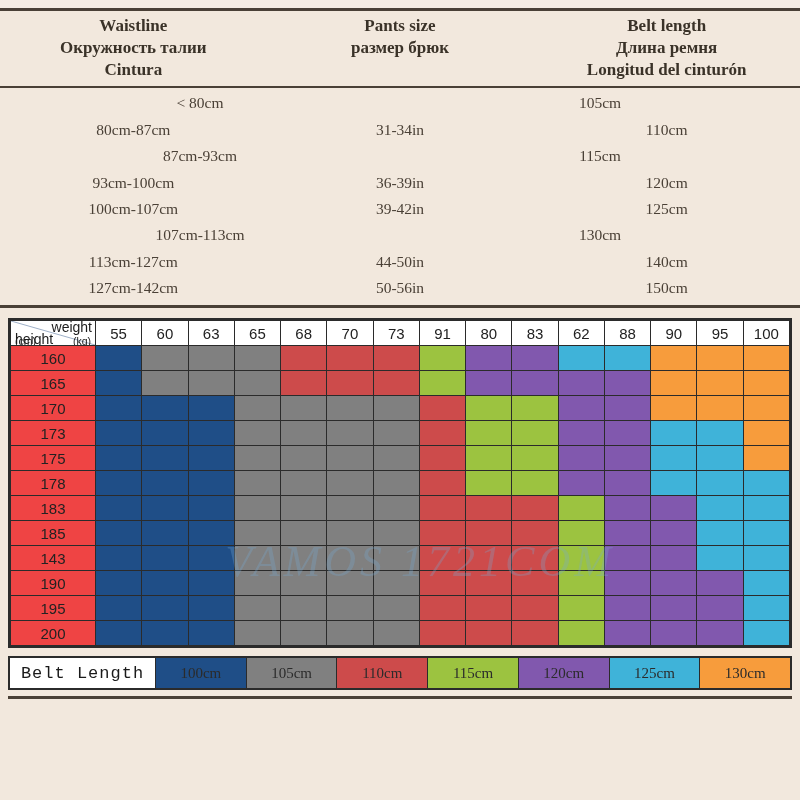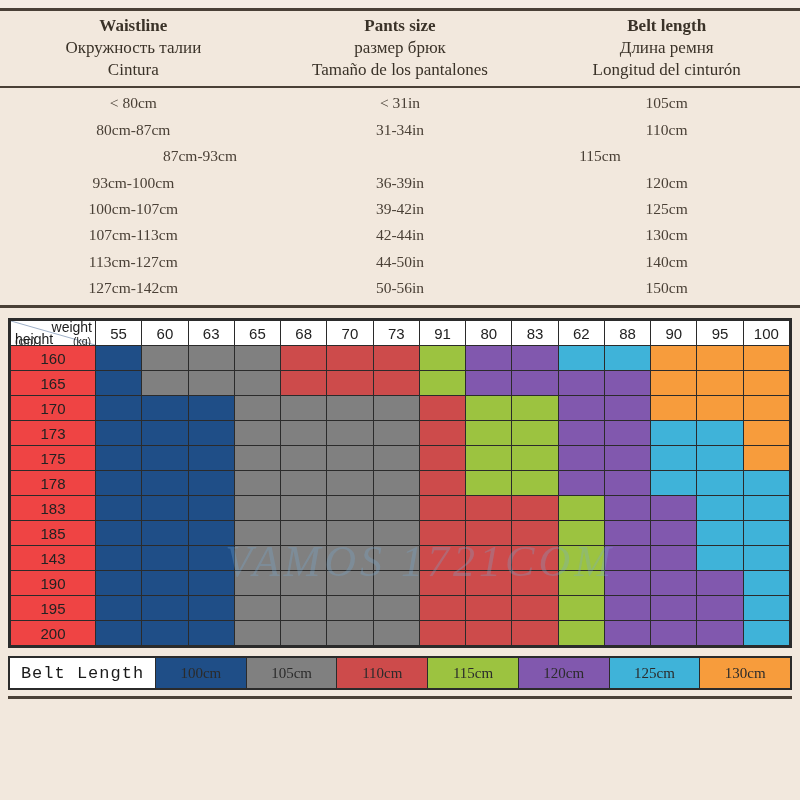--- a/index.html
+++ b/index.html
@@ -32,21 +32,21 @@
   }
   .size-head .col{
     flex:1 1 0;
     text-align:center;
     font-family:"Liberation Serif", serif;
     color:#3a3228;
     font-size:17px;
     line-height:1.28;
     font-weight:700;
   }
-  .size-head .col .l2,.size-head .col .l3{font-weight:400;text-align:center;}
+  .size-head .col .l2,.size-head .col .l3{font-weight:700;text-align:center;}
 
   .size-body{padding:2px 0 4px 0;}
   .size-row{
     display:flex;
     padding:4.2px 0;
   }
   .size-row .cell{
     flex:1 1 0;
     text-align:center;
     font-family:"Liberation Serif", serif;
@@ -173,32 +173,30 @@
   <div class="size-table">
     <div class="size-head">
       <div class="col">
         <div class="l1">Waistline</div>
         <div class="l2">Окружность талии</div>
         <div class="l3">Cintura</div>
       </div>
       <div class="col">
         <div class="l1">Pants size</div>
         <div class="l2">размер брюк</div>
-        <div class="l3">Tamaño de los pantalones</div>
       </div>
       <div class="col">
         <div class="l1">Belt length</div>
         <div class="l2">Длина ремня</div>
         <div class="l3">Longitud del cinturón</div>
       </div>
     </div>
     <div class="size-body" id="size-body">
         <div class="size-row">
           <div class="cell">&lt; 80cm</div>
-          <div class="cell">&lt; 31in</div>
           <div class="cell">105cm</div>
         </div>
         <div class="size-row">
           <div class="cell">80cm-87cm</div>
           <div class="cell">31-34in</div>
           <div class="cell">110cm</div>
         </div>
         <div class="size-row">
           <div class="cell">87cm-93cm</div>
           <div class="cell">115cm</div>
@@ -208,21 +206,20 @@
           <div class="cell">36-39in</div>
           <div class="cell">120cm</div>
         </div>
         <div class="size-row">
           <div class="cell">100cm-107cm</div>
           <div class="cell">39-42in</div>
           <div class="cell">125cm</div>
         </div>
         <div class="size-row">
           <div class="cell">107cm-113cm</div>
-          <div class="cell">42-44in</div>
           <div class="cell">130cm</div>
         </div>
         <div class="size-row">
           <div class="cell">113cm-127cm</div>
           <div class="cell">44-50in</div>
           <div class="cell">140cm</div>
         </div>
         <div class="size-row">
           <div class="cell">127cm-142cm</div>
           <div class="cell">50-56in</div>

